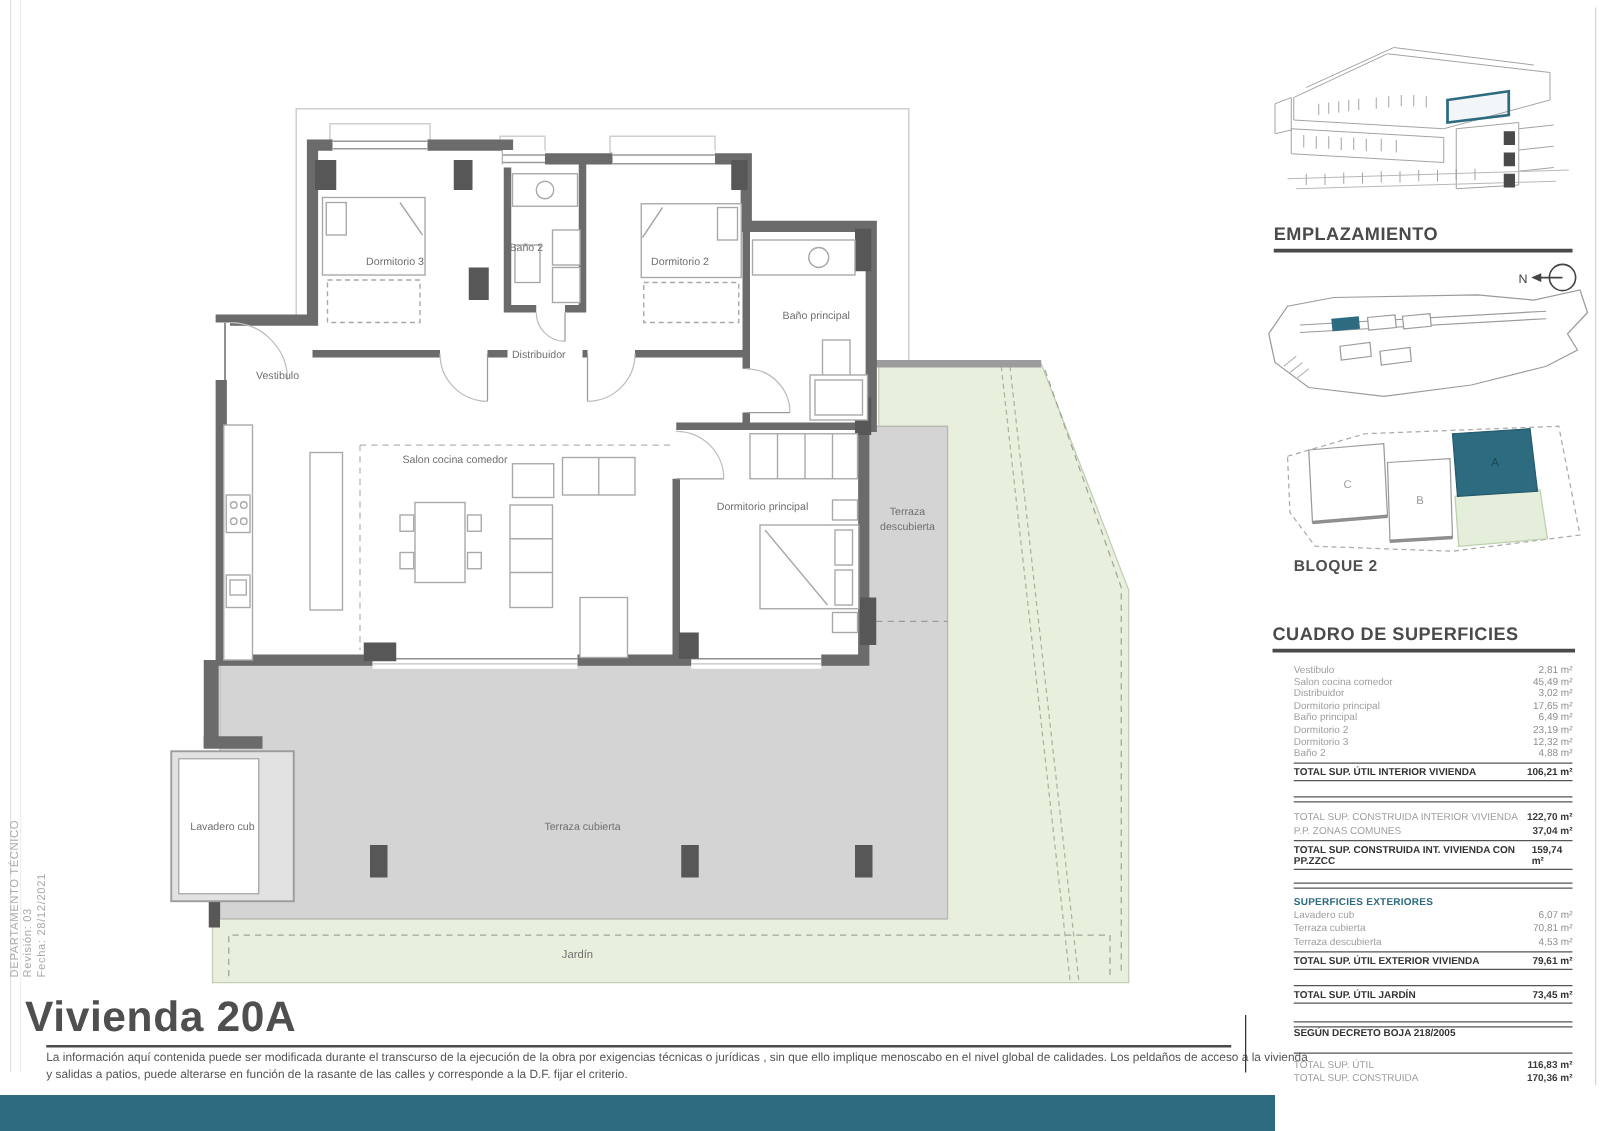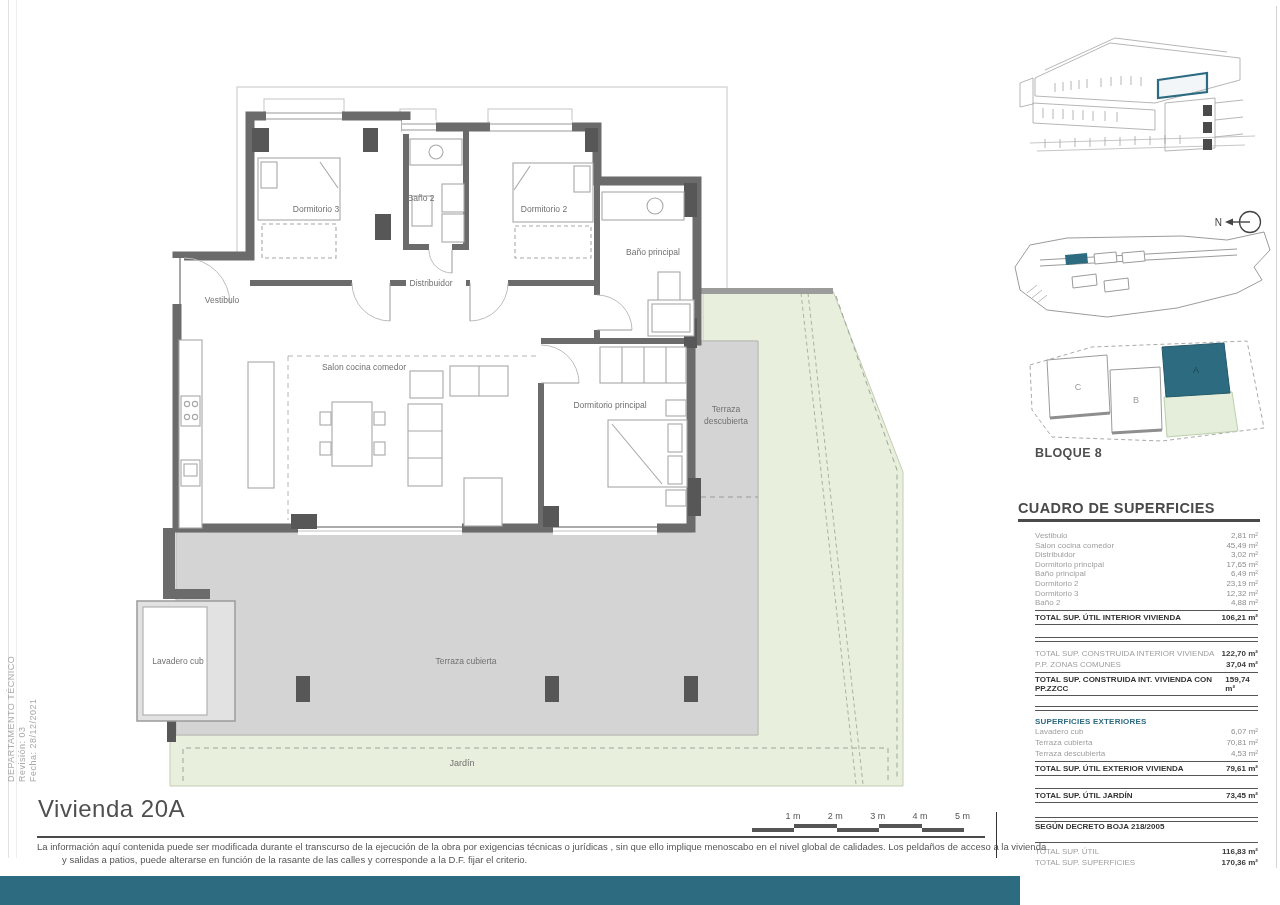--- a/index.html
+++ b/index.html
@@ -5,21 +5,21 @@
   html,body{margin:0;padding:0;background:#fff;}
   #page{position:relative;width:1280px;height:905px;background:#ffffff;overflow:hidden;
         font-family:"Liberation Sans",sans-serif;}
   .abs{position:absolute;}
   svg text{font-family:"Liberation Sans",sans-serif;}
 
   
   .vline{position:absolute;width:1px;background:#e2e2e2;}
 
   
-  #title{left:38px;top:795px;font-size:24px;color:#4f4f4f;letter-spacing:.5px;}
+  #title{left:20px;top:795px;font-size:34px;color:#4f4f4f;letter-spacing:.5px;font-weight:bold;}
   #rule{left:37px;top:836px;width:948px;height:2px;background:#4a4a4a;}
   .disc{left:37px;width:950px;font-size:9.5px;color:#555;white-space:nowrap;}
   #footer-divider{left:996px;top:812px;width:1px;height:46px;background:#333;}
   #teal-bar{left:0;top:876px;width:1020px;height:29px;background:#2d6b80;}
 
   
   #side-text{left:6px;top:632px;height:150px;writing-mode:vertical-rl;transform:rotate(180deg);
              color:#a9a9a9;font-size:9px;line-height:11px;letter-spacing:.5px;}
   #side-text div{white-space:nowrap;}
 
@@ -244,20 +244,21 @@
       <path d="M30,131 V140 M45,131 V140 M60,130 V139 M75,130 V139 M90,129 V138 M105,129 V138 M120,128 V137 M135,128 V137 M150,127 V136 M165,127 V136"></path>
     </g>
     <g fill="#4a4a4a">
       <rect x="188" y="97" width="9" height="11"></rect>
       <rect x="188" y="114" width="9" height="11"></rect>
       <rect x="188" y="131" width="9" height="11"></rect>
     </g>
     <polygon points="143,72 192,65 192,84 143,90" fill="rgba(45,107,128,0.06)" stroke="#2d6b80" stroke-width="2.2"></polygon>
   </svg>
 
+  <div class="abs sb-head" style="left:1019px;top:180px;width:239px;">EMPLAZAMIENTO</div>
 
   <svg class="abs" style="left:1012px;top:205px;" width="262" height="130" viewBox="0 0 262 130">
     <g>
       <circle cx="238" cy="17" r="10.5" fill="none" stroke="#444" stroke-width="1.3"></circle>
       <line x1="238" y1="17" x2="220" y2="17" stroke="#444" stroke-width="1.4"></line>
       <polygon points="213,17 221,13.5 221,20.5" fill="#444"></polygon>
       <text x="210" y="21" text-anchor="end" font-size="10" fill="#444">N</text>
     </g>
     <g stroke="#9b9b9b" stroke-width="1" fill="none">
       <polygon points="3,62 18,40 55,33 170,31 215,35 252,27 258,45 242,62 250,75 225,88 165,103 95,112 35,105 8,85"></polygon>
@@ -276,21 +277,21 @@
     <polygon points="152,62 220,57 226,96 155,102" fill="#e4eedb" stroke="#bcd0ac" stroke-width="1"></polygon>
     <polygon points="35,25 95,20 98,78 38,83" fill="#ffffff" stroke="#9b9b9b" stroke-width="1"></polygon>
     <polygon points="98,35 148,32 150,95 100,98" fill="#ffffff" stroke="#9b9b9b" stroke-width="1"></polygon>
     <polygon points="150,12 212,8 218,58 154,62" fill="#2d6b80" stroke="#24596b" stroke-width="1"></polygon>
     <path d="M38,83 L98,78 M100,98 L150,95" stroke="#8e8e8e" stroke-width="3" fill="none"></path>
     <text x="66" y="55" text-anchor="middle" font-size="9" fill="#9a9a9a">C</text>
     <text x="124" y="68" text-anchor="middle" font-size="9" fill="#9a9a9a">B</text>
     <text x="184" y="38" text-anchor="middle" font-size="9" fill="#1a4553">A</text>
   </svg>
 
-  <div class="abs" id="bloque-label">BLOQUE 8</div>
+  <div class="abs" id="bloque-label">BLOQUE 2</div>
 
   <div class="abs" id="surf">
     <div class="sb-head" style="margin-bottom:9px;">CUADRO DE SUPERFICIES</div>
     <div class="rows">
       <div class="srow">
           <span>Vestibulo</span>
           <span class="val">2,81 m²</span>
         </div>
       <div class="srow">
           <span>Salon cocina comedor</span>
@@ -373,50 +374,34 @@
 
       <div class="sp14"></div>
       <div class="dbl" style="margin-bottom:0;"></div>
       <div class="dec-title">SEGÚN DECRETO BOJA 218/2005</div>
 
       <div class="srow lh11 bold-val">
           <span>TOTAL SUP. ÚTIL</span>
           <span class="val">116,83 m²</span>
         </div>
       <div class="srow lh11 bold-val">
-          <span>TOTAL SUP. SUPERFICIES</span>
+          <span>TOTAL SUP. CONSTRUIDA</span>
           <span class="val">170,36 m²</span>
         </div>
     </div>
   </div>
 
   <div class="abs" id="side-text">
     <div>DEPARTAMENTO TÉCNICO</div>
     <div>Revisión:  03</div>
     <div>Fecha: 28/12/2021</div>
   </div>
 
   <div class="abs" id="title">Vivienda 20A</div>
 
-  <div class="abs" id="scale">
-    <div class="lbls">
-      <span>1 m</span>
-      <span>2 m</span>
-      <span>3 m</span>
-      <span>4 m</span>
-      <span>5 m</span>
-    </div>
-    <div class="bar">
-      <div class="seg" style="left:0px;top:5px;width:42.4px;"></div>
-      <div class="seg" style="left:42.4px;top:1px;width:42.4px;"></div>
-      <div class="seg" style="left:84.8px;top:5px;width:42.4px;"></div>
-      <div class="seg" style="left:127.2px;top:1px;width:42.4px;"></div>
-      <div class="seg" style="left:169.6px;top:5px;width:42.4px;"></div>
-    </div>
-  </div>
 
   <div class="abs" id="rule"></div>
   <div class="abs disc" style="top:841px;">La información aquí contenida puede ser modificada durante el transcurso de la ejecución de la obra por exigencias técnicas o jurídicas , sin que ello implique menoscabo en el nivel global de calidades. Los peldaños de acceso a la vivienda</div>
-  <div class="abs disc" style="top:854px;margin-left:25px;">y salidas a patios, puede alterarse en función de la rasante de las calles y corresponde a  la D.F. fijar el criterio.</div>
+  <div class="abs disc" style="top:854px;">y salidas a patios, puede alterarse en función de la rasante de las calles y corresponde a  la D.F. fijar el criterio.</div>
   <div class="abs" id="footer-divider"></div>
   <div class="abs" id="teal-bar"></div>
 
 </div>
 
 </body></html>

